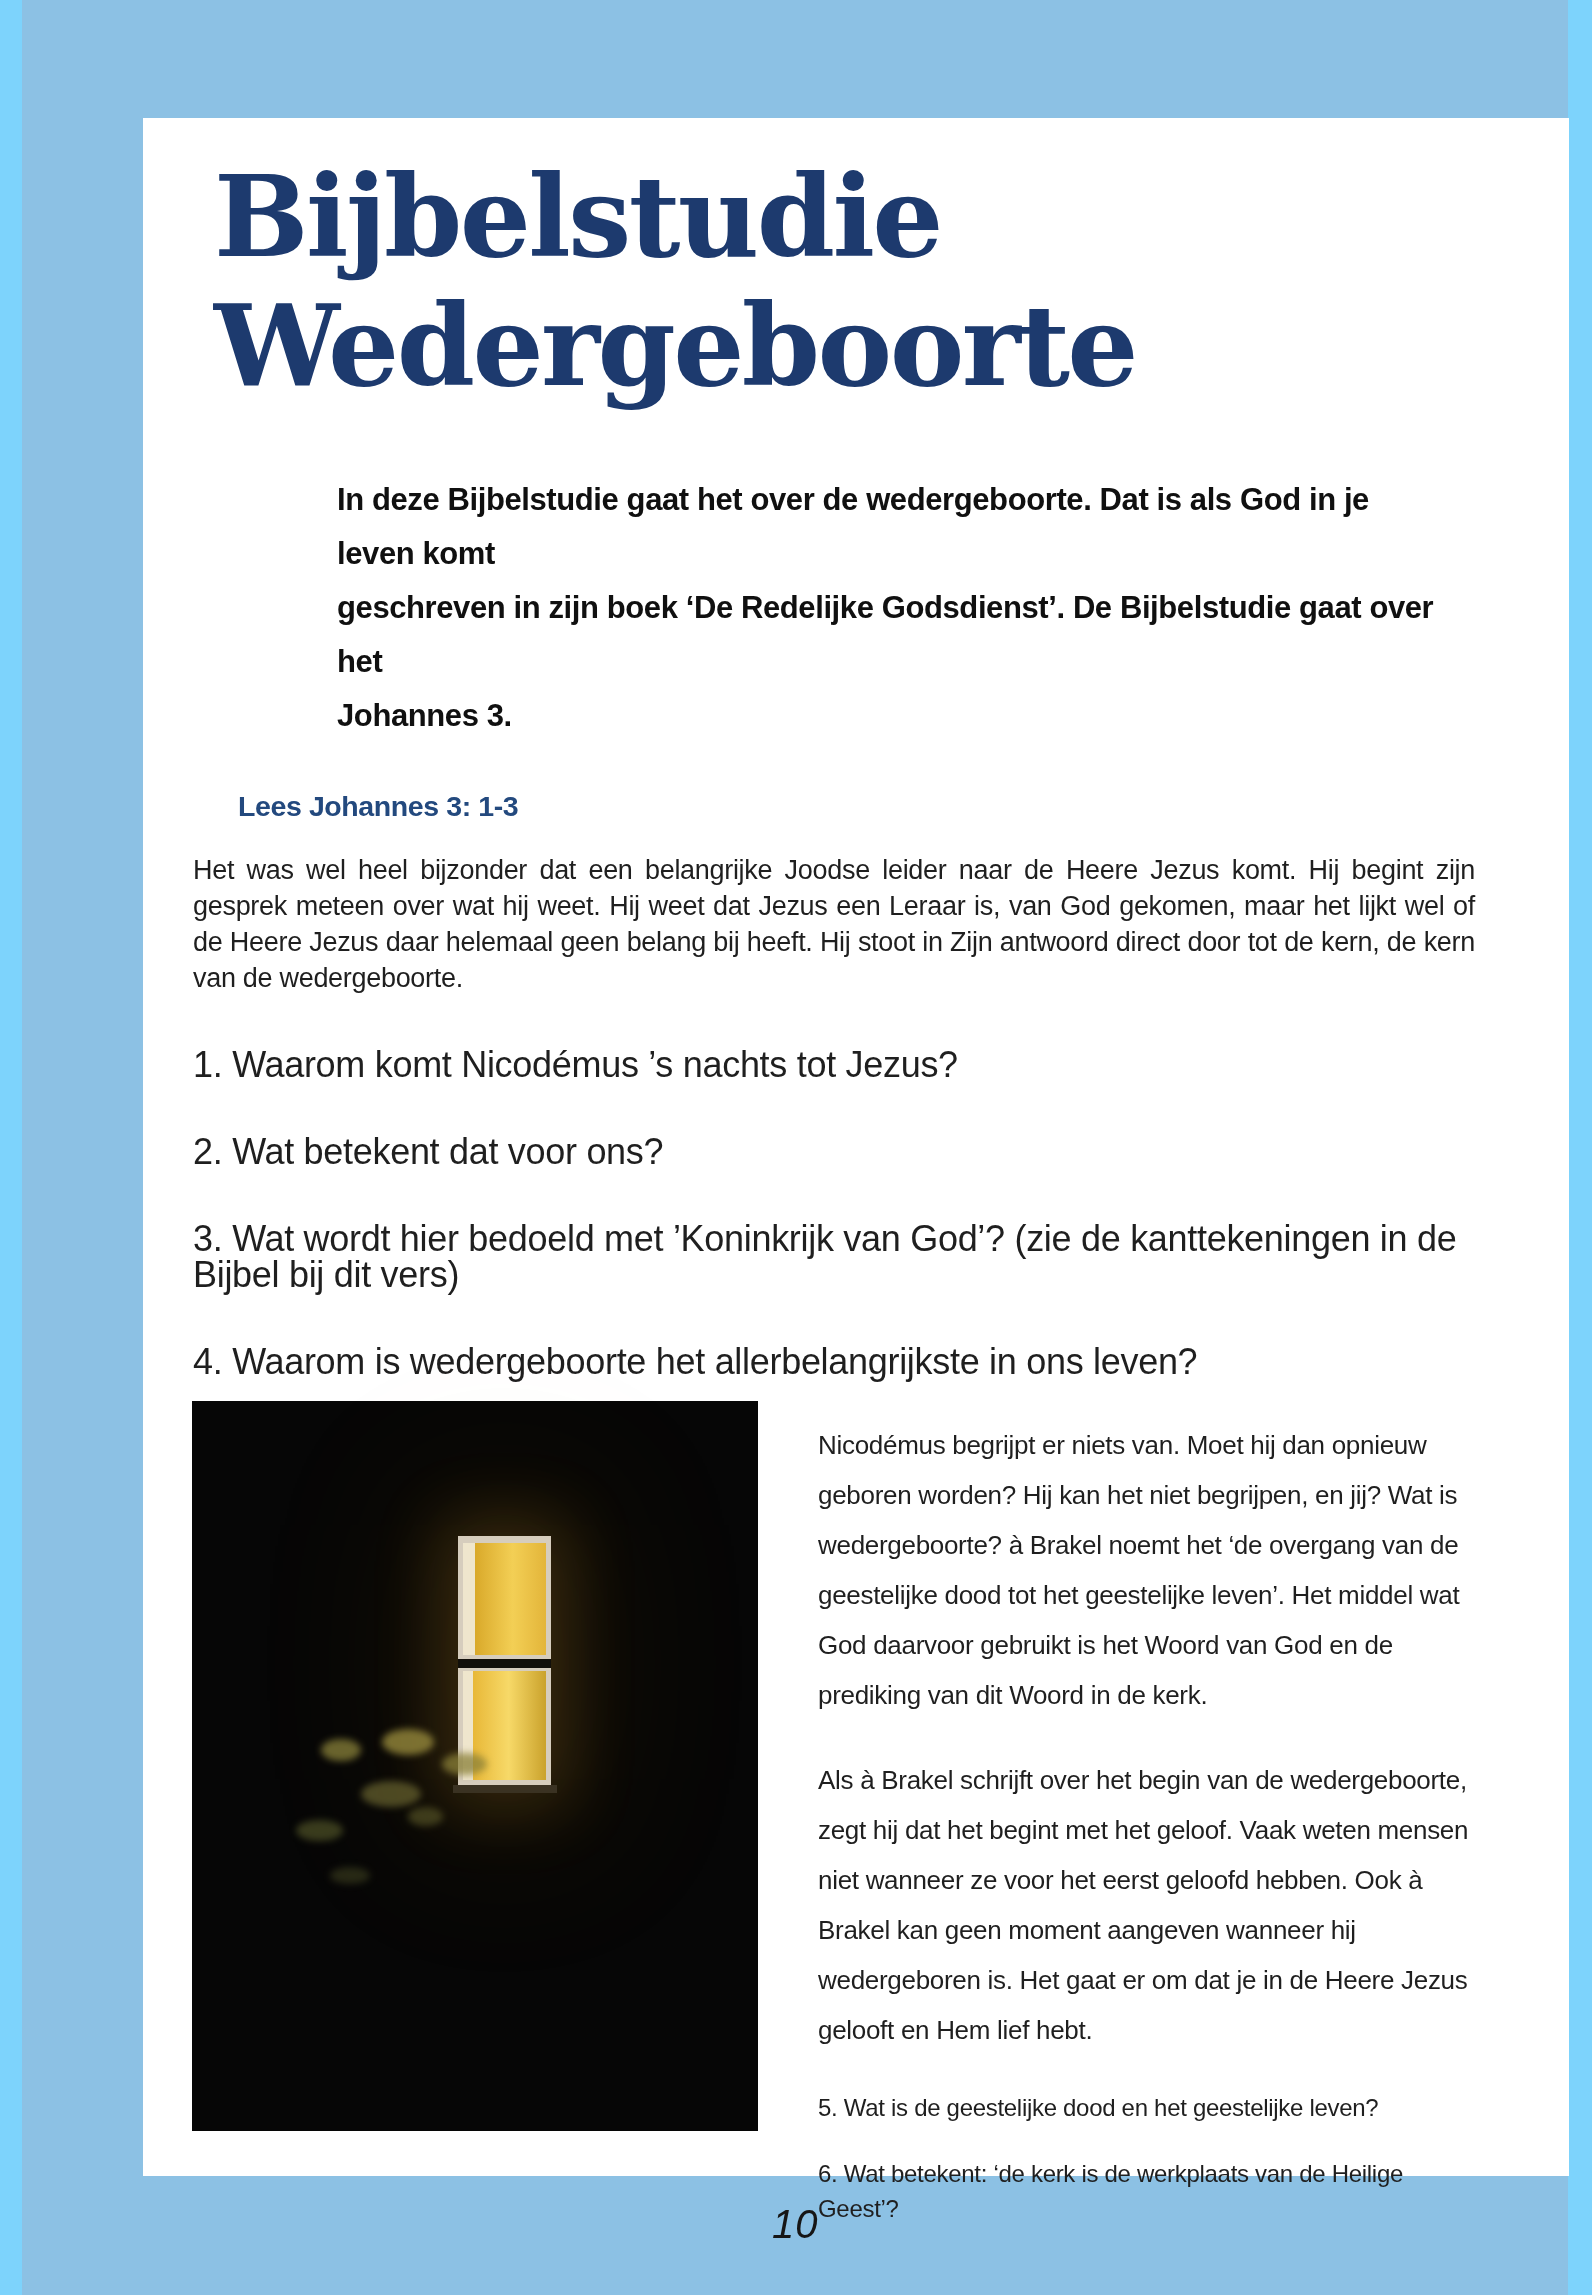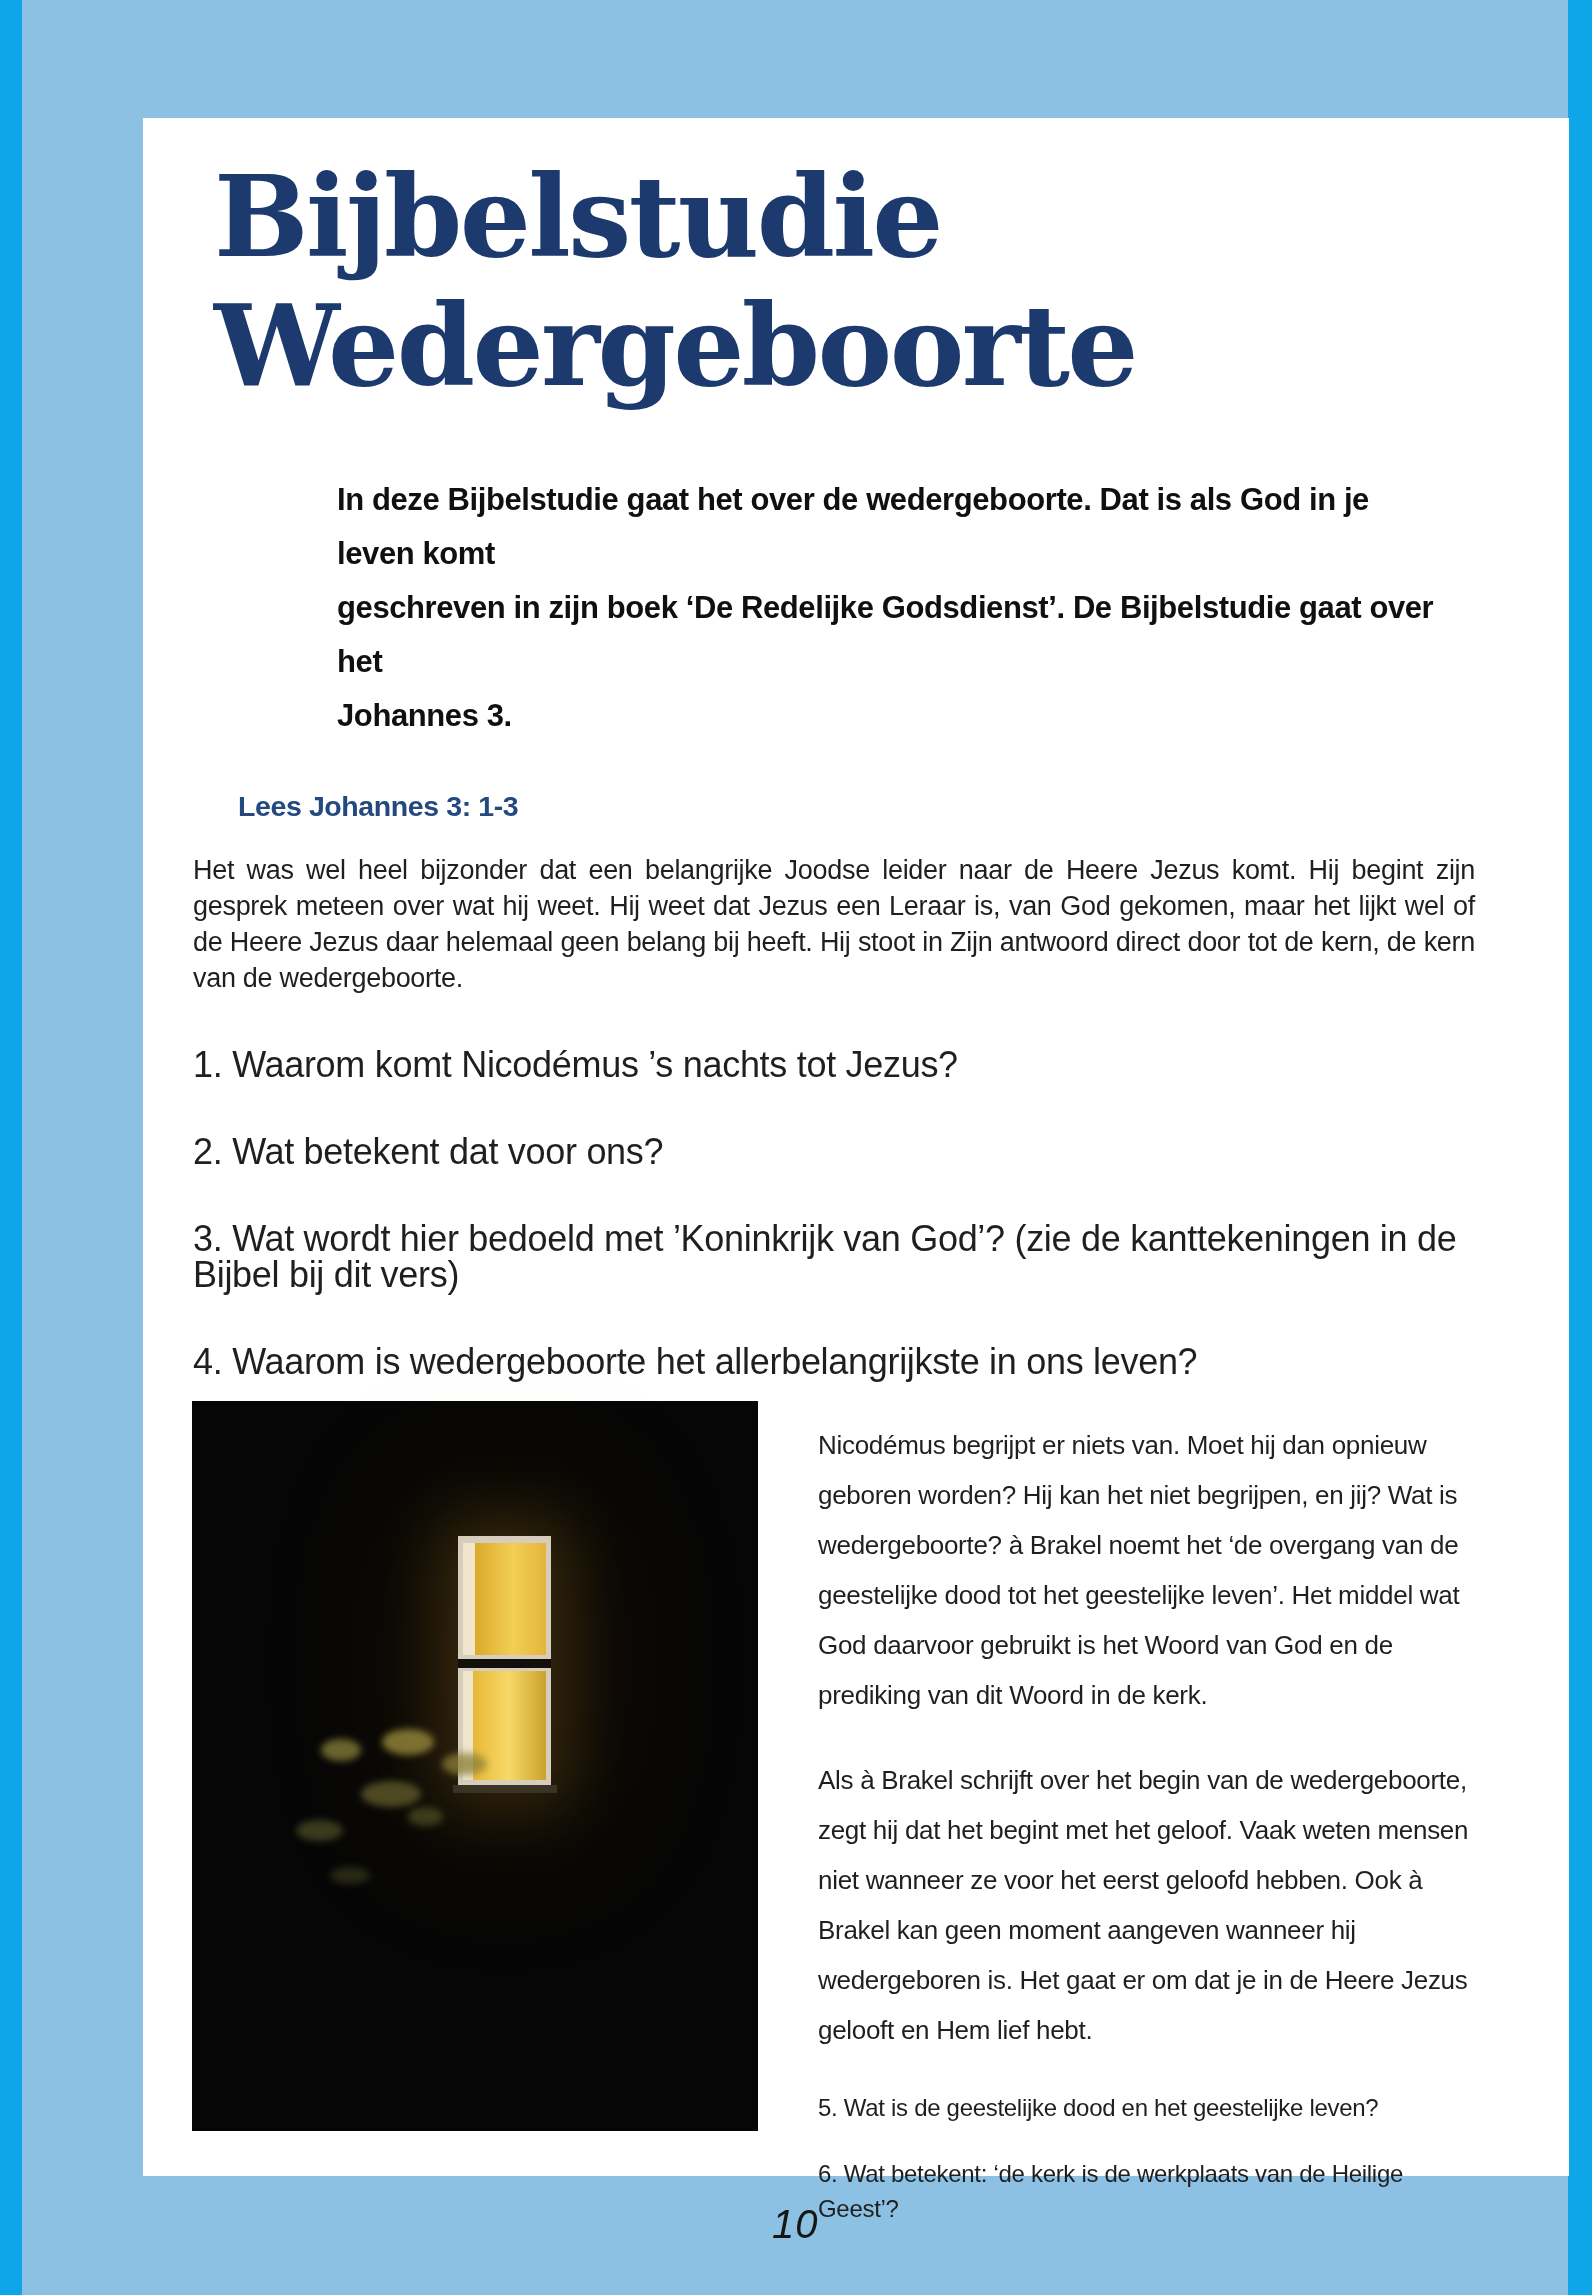--- a/index.html
+++ b/index.html
@@ -1,16 +1,16 @@
 <!DOCTYPE html>
 <html style="font-size:14px"><head>
 <meta charset="utf-8">
 <style>
   html,body{margin:0;padding:0;background:#ffffff;}
-  .page{position:relative;width:1592px;height:2295px;background:#0ea5e9;overflow:hidden;
+  .page{position:relative;width:1592px;height:2295px;background:#7dd3fc;overflow:hidden;
         font-family:"Liberation Sans",sans-serif;}
   .blue-field{position:absolute;left:22.4px;top:0;width:1546px;height:2295px;background:#8cc1e4;}
   .white-card{position:absolute;left:143px;top:118px;width:1426px;height:2058px;background:#ffffff;}
 
   .title{position:absolute;left:214px;top:152px;width:1208px;
          font-family:"DejaVu Serif",serif;font-weight:700;font-size:112px;line-height:129px;
          color:#1d3a6e;letter-spacing:-2.6px;}
 
   .intro{position:absolute;left:337px;top:473px;width:1113px;
          font-size:31px;line-height:54px;font-weight:700;color:#101010;letter-spacing:-0.4px;}

